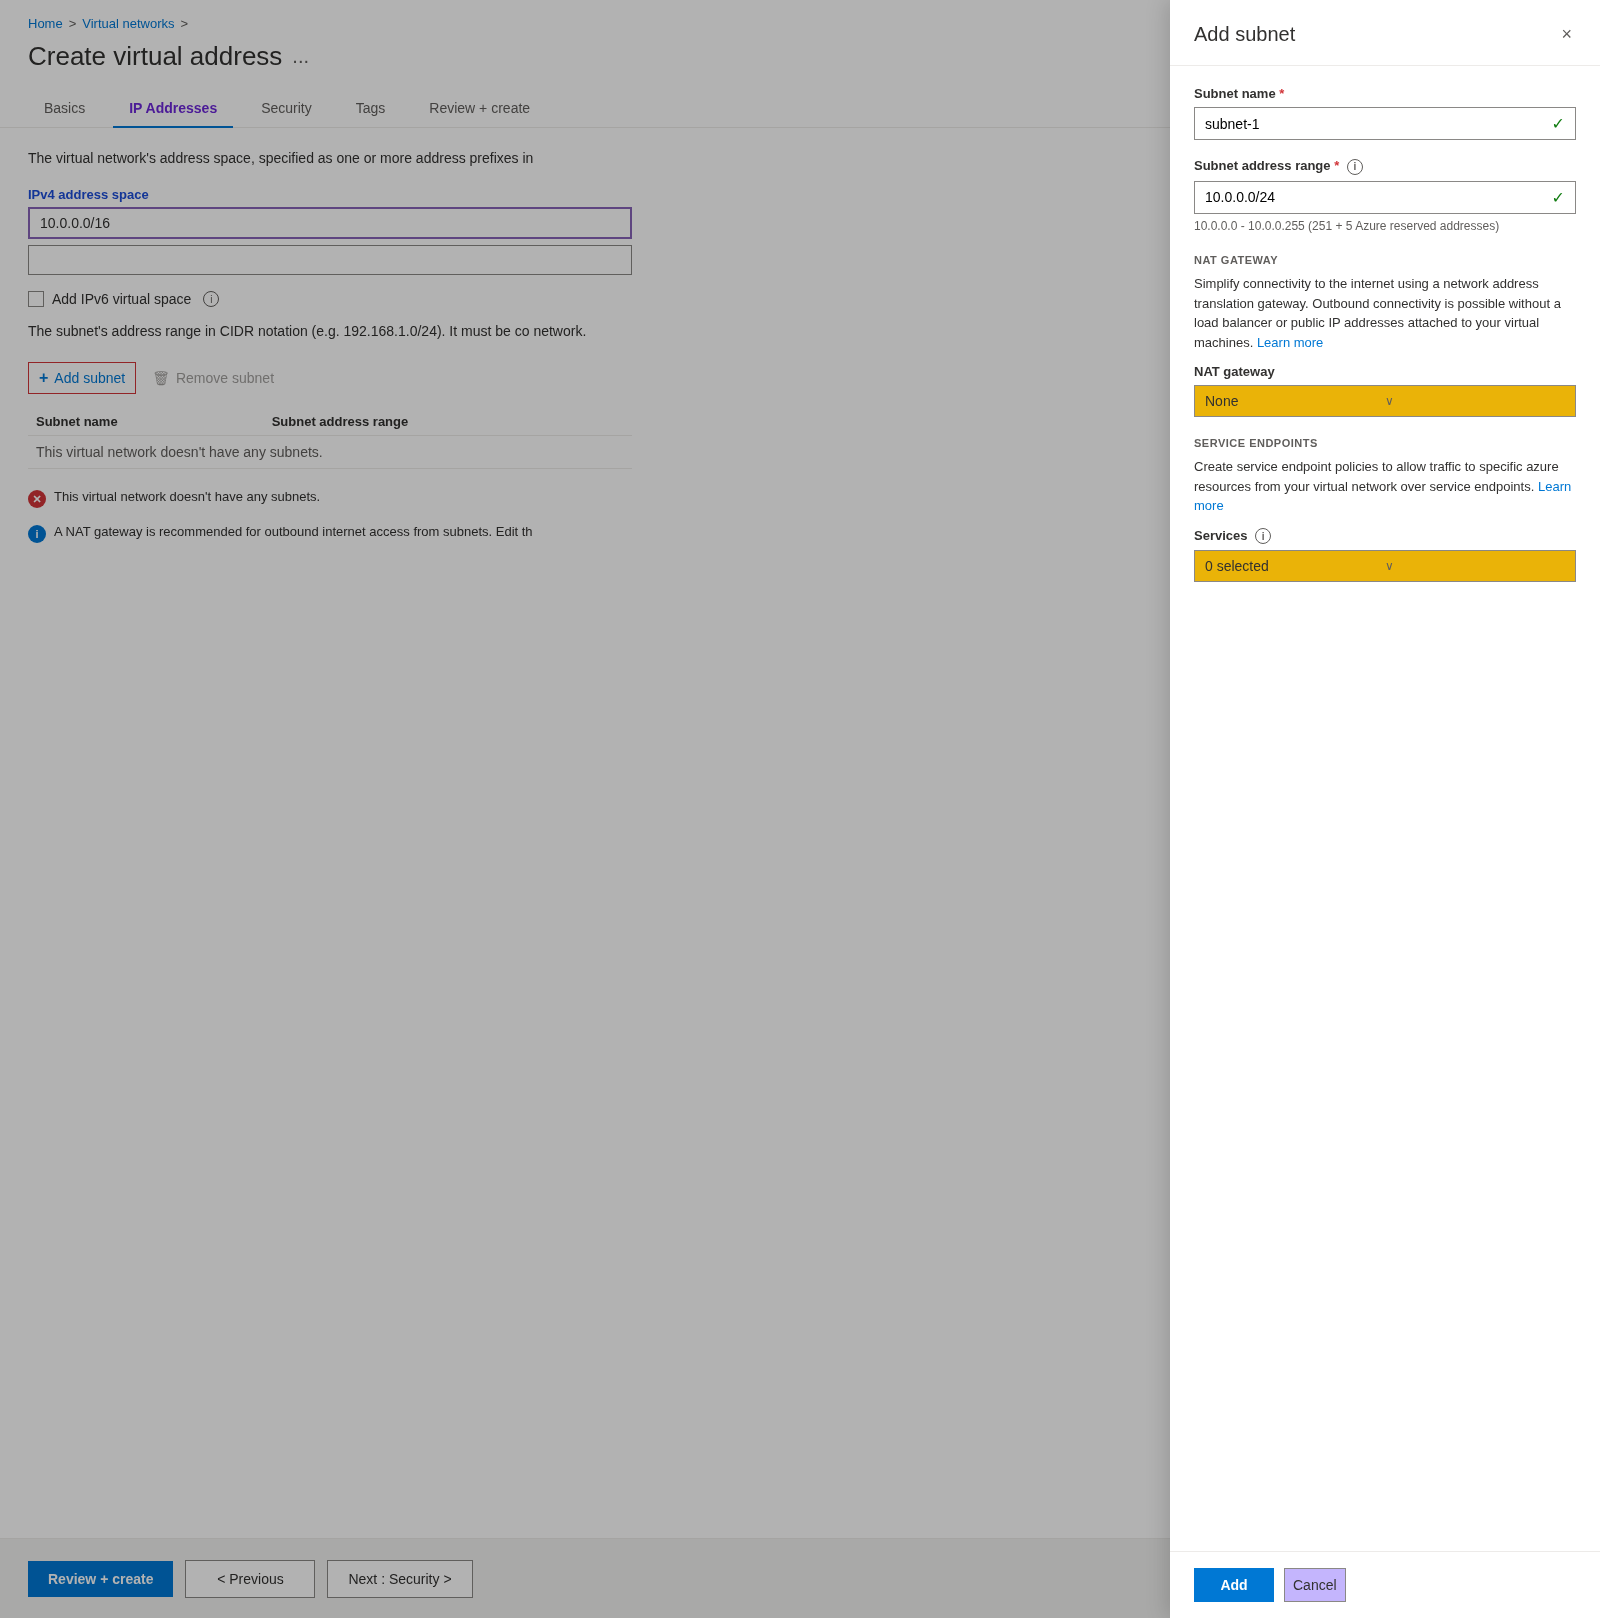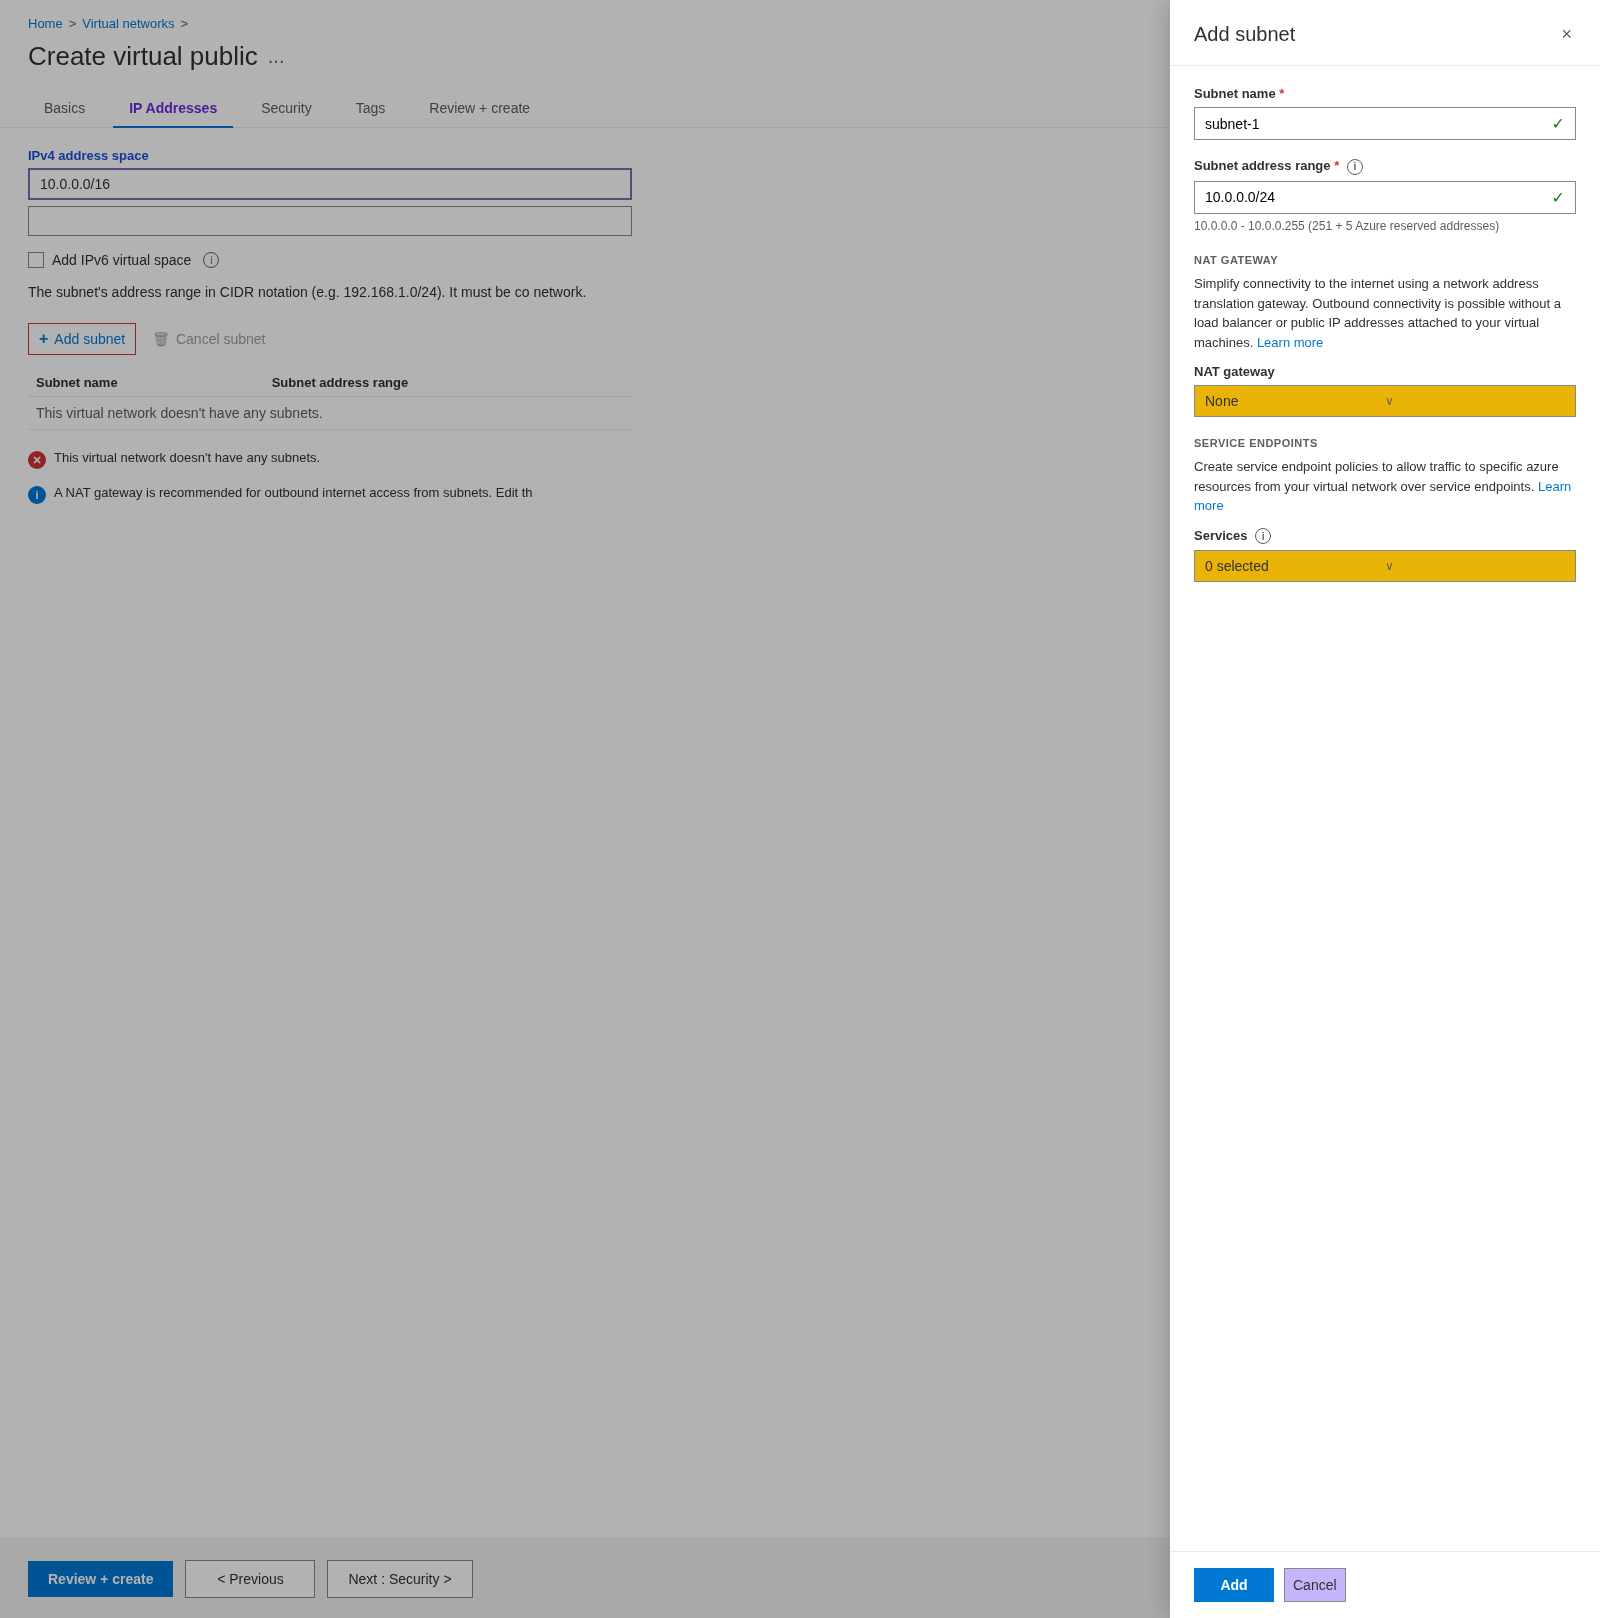--- a/index.html
+++ b/index.html
@@ -91,33 +91,34 @@
 <body>
 
 <div class="breadcrumb">
   <a href="#">Home</a>
   <span>&gt;</span>
   <a href="#">Virtual networks</a>
   <span>&gt;</span>
 </div>
 
 <div class="page-title-row">
-  <h1 class="page-title">Create virtual public</h1>
+  <h1 class="page-title">Create virtual address</h1>
   <span class="page-title-dots">...</span>
 </div>
 
 <div class="tabs">
   <div class="tab">Basics</div>
   <div class="tab active">IP Addresses</div>
   <div class="tab">Security</div>
   <div class="tab">Tags</div>
   <div class="tab">Review + create</div>
 </div>
 
 <div class="main-content">
+  <p class="section-desc">The virtual network's address space, specified as one or more address prefixes in</p>
 
   <div class="ipv4-section">
     <div class="field-label">IPv4 address space</div>
     <div class="ipv4-inputs">
       <input type="text" class="text-input active-border" value="10.0.0.0/16" style="">
       <input type="text" class="second-ip-input" value="" style="">
     </div>
   </div>
 
   <div class="checkbox-row">
@@ -128,21 +129,21 @@
 
   <p class="subnet-desc">The subnet's address range in CIDR notation (e.g. 192.168.1.0/24). It must be co network.</p>
 
   <div class="subnet-actions">
     <button class="add-subnet-btn">
       <span class="plus-icon">+</span>
       <span>Add subnet</span>
     </button>
     <button class="remove-subnet-btn">
       <span class="trash-icon">🗑</span>
-      <span>Cancel subnet</span>
+      <span>Remove subnet</span>
     </button>
   </div>
 
   <table class="subnet-table">
     <thead>
       <tr>
         <th>Subnet name</th>
         <th>Subnet address range</th>
       </tr>
     </thead>

